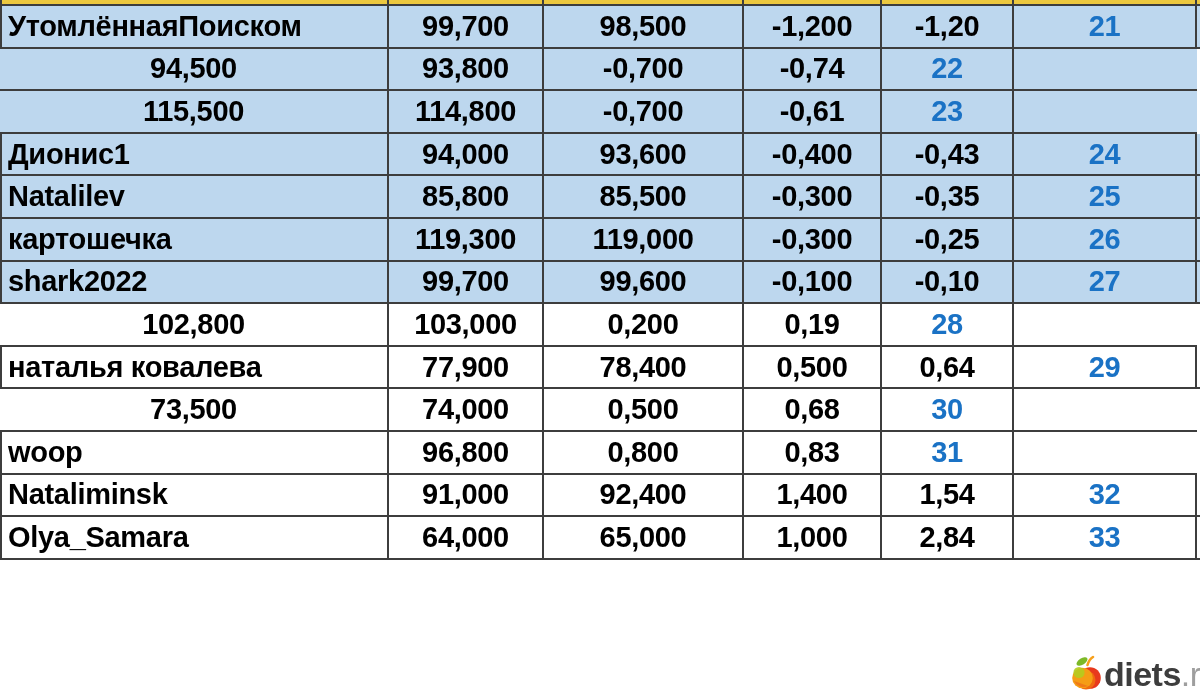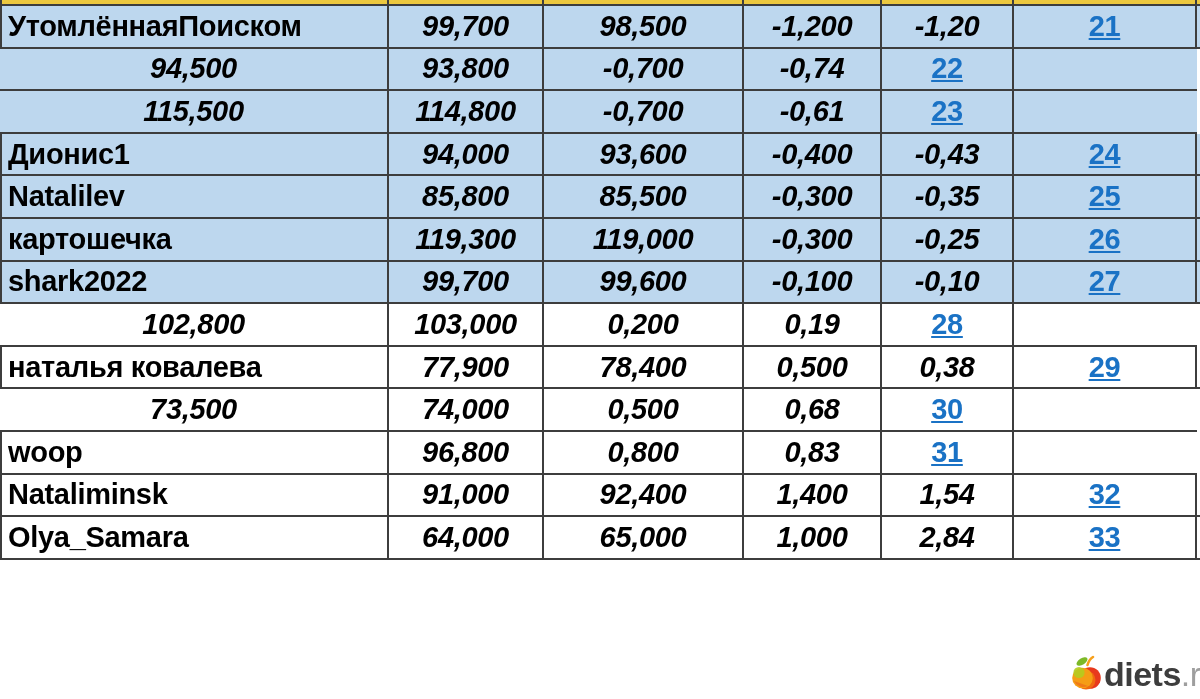--- a/index.html
+++ b/index.html
@@ -35,22 +35,22 @@
     font-weight:700;
     font-size:29px;
     color:#000000;
     letter-spacing:-0.3px;
   }
   .td.name{
     border-left:2px solid #3d3d3d;
     padding-left:6px;
     justify-content:flex-start;
   }
-  .td.num{justify-content:center;font-style:italic;}
-  .td.rank{justify-content:center;color:#1a72c5;text-decoration:underline;}
+  .td.num{justify-content:center;}
+  .td.rank{justify-content:center;color:#1a72c5;}
   .row.hl .td{background:#bdd7ee;}
   
   .logo{
     position:absolute;
     left:1071px;top:654px;
     height:37px;
     display:flex;
     align-items:flex-end;
     cursor:pointer;
   }
@@ -148,21 +148,21 @@
     <div class="td num">0,200</div>
     <div class="td num">0,19</div>
     <div class="td rank">28</div>
     <div class="td sliver"></div>
   </div>
     <div class="row">
     <div class="td name">наталья ковалева</div>
     <div class="td num">77,900</div>
     <div class="td num">78,400</div>
     <div class="td num">0,500</div>
-    <div class="td num">0,38</div>
+    <div class="td num">0,64</div>
     <div class="td rank">29</div>
     <div class="td sliver"></div>
   </div>
     <div class="row">
     <div class="td num">73,500</div>
     <div class="td num">74,000</div>
     <div class="td num">0,500</div>
     <div class="td num">0,68</div>
     <div class="td rank">30</div>
     <div class="td sliver"></div>

